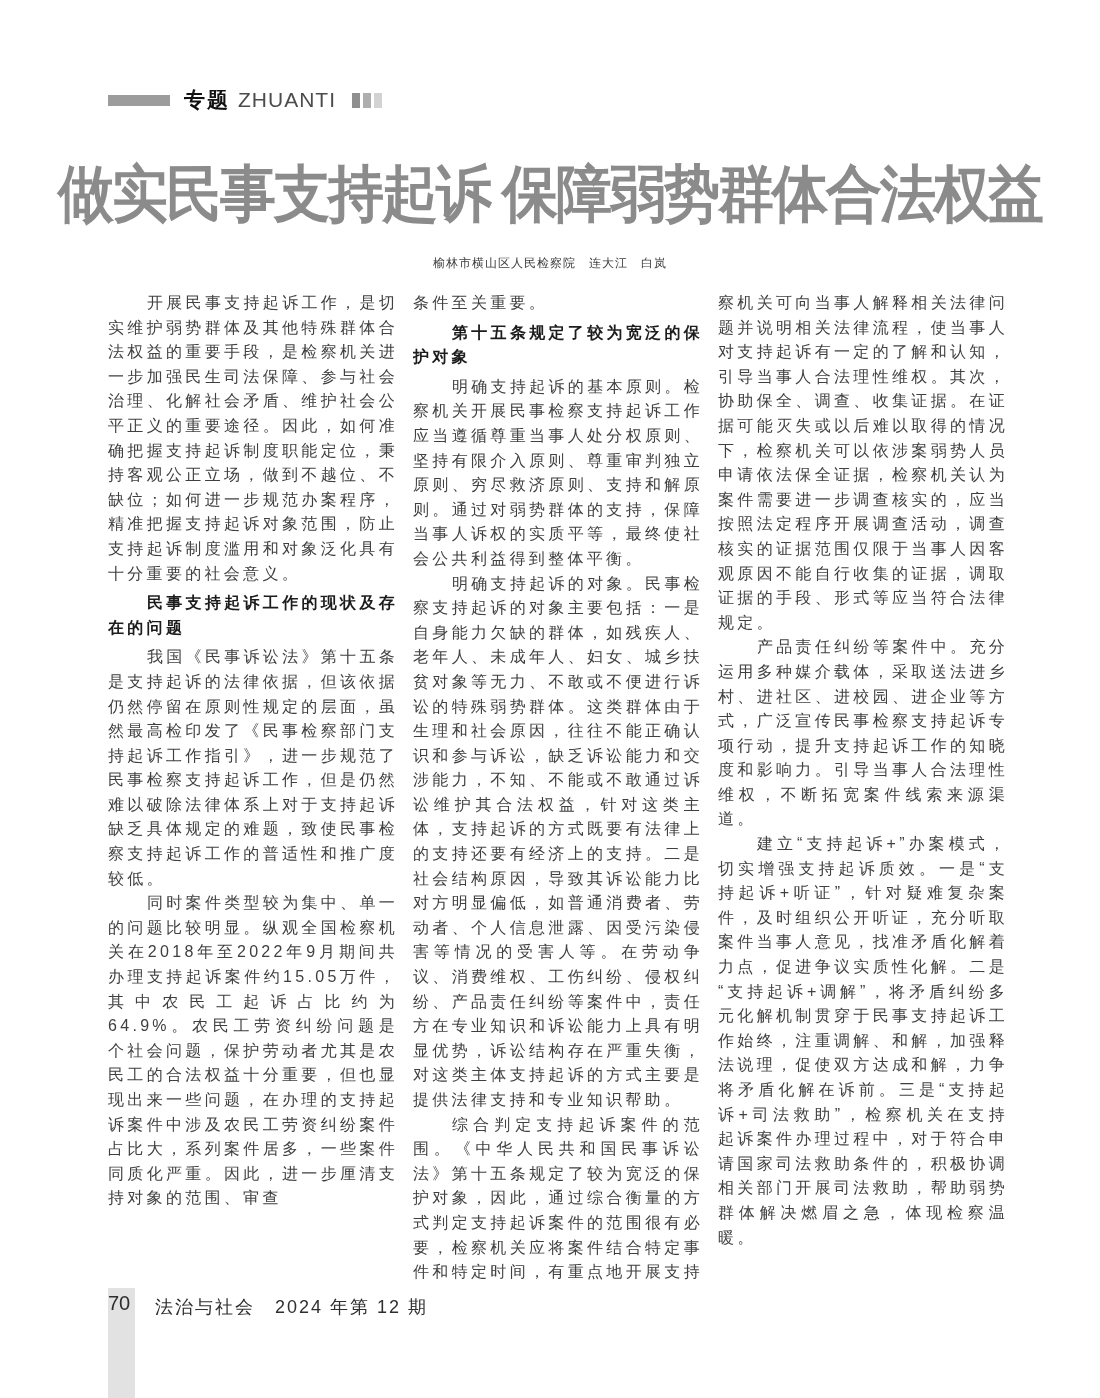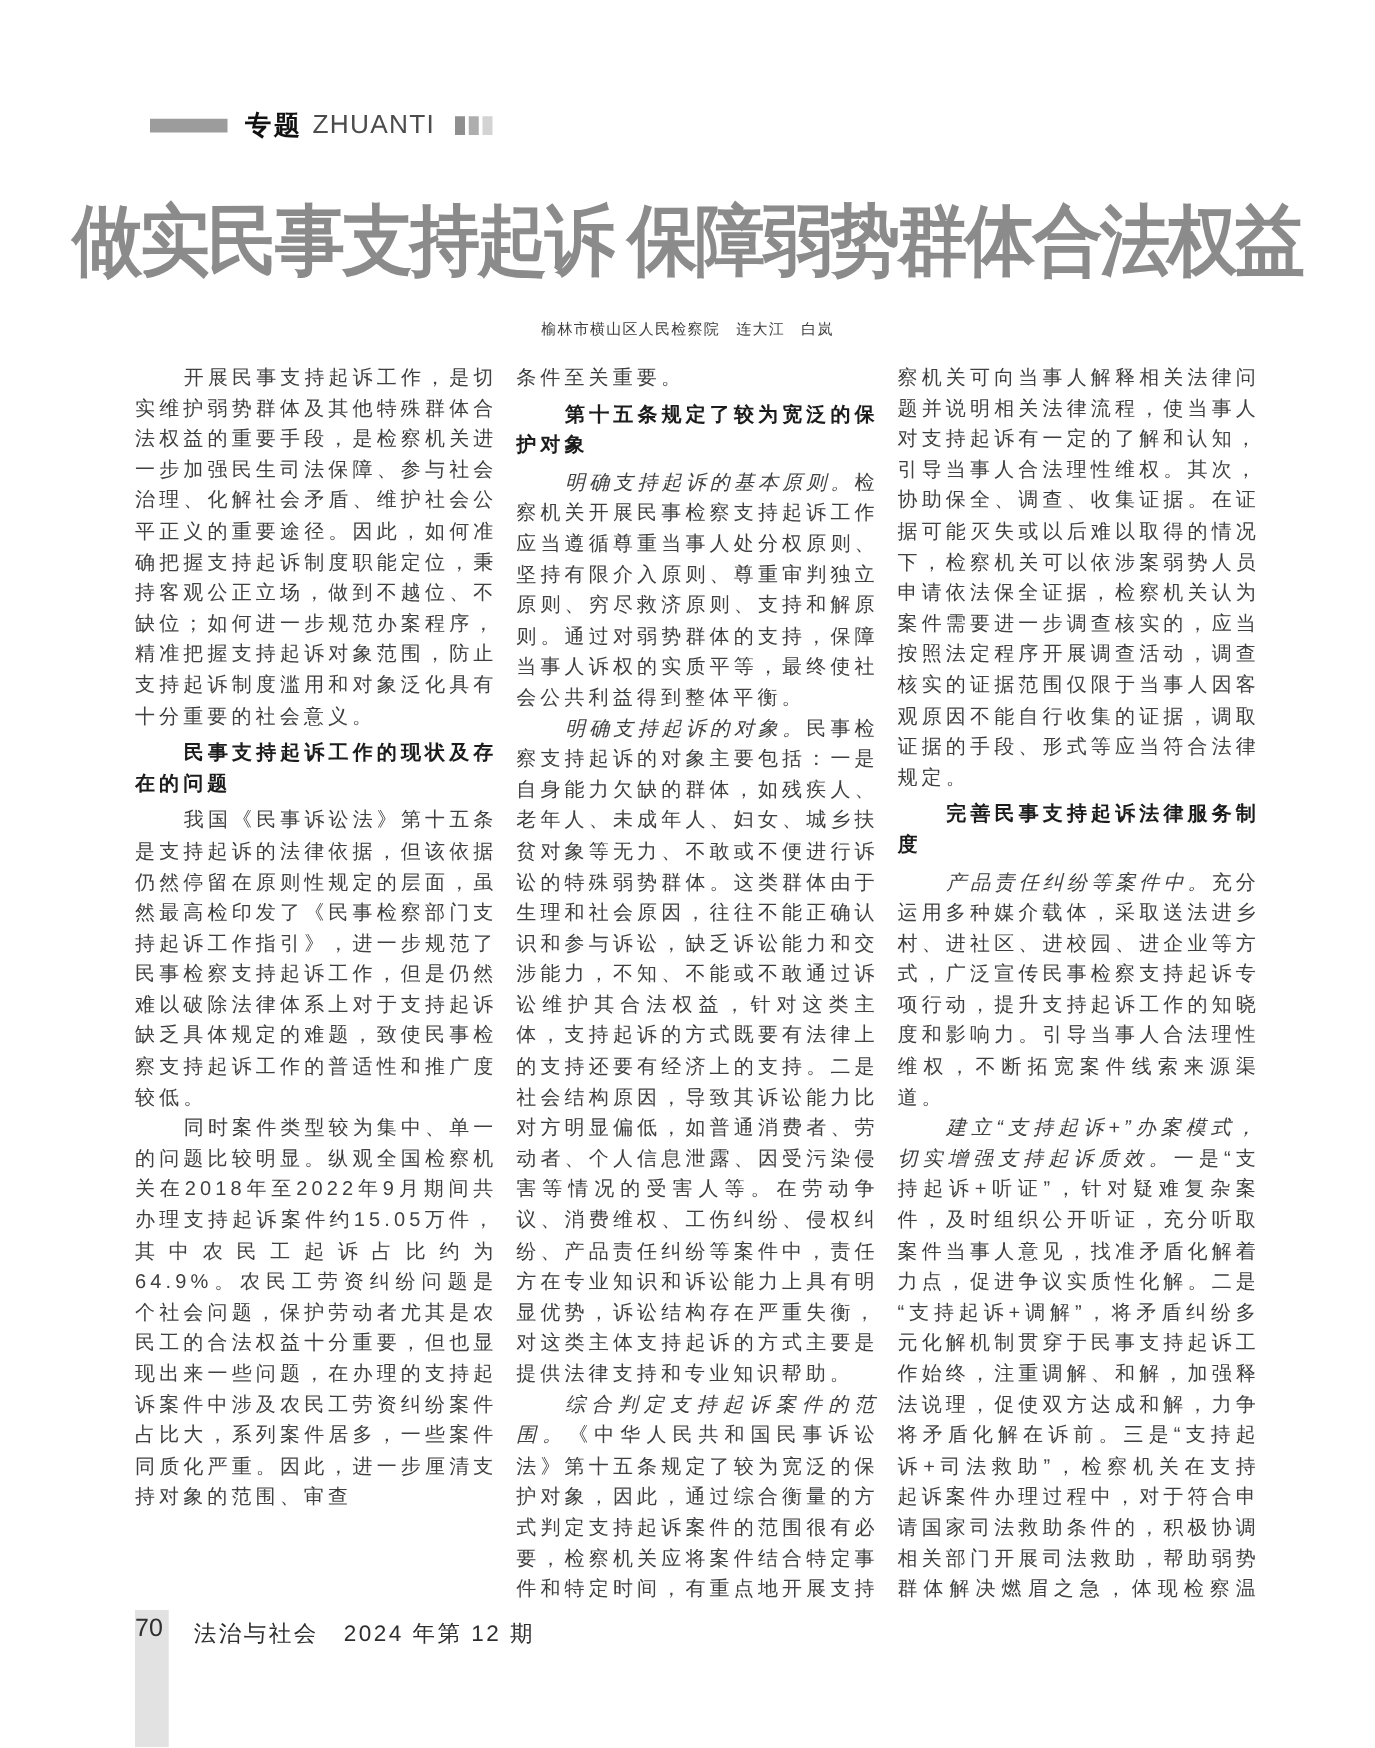--- a/index.html
+++ b/index.html
@@ -5,21 +5,21 @@
   html,body{margin:0;padding:0;background:#fff;}
   .page{
     position:relative;
     width:1100px;height:1398px;
     background:#ffffff;
     overflow:hidden;
     font-family:"Liberation Sans", sans-serif;
   }
   
   .header{
-    position:absolute;left:120px;top:86px;
+    position:absolute;left:108px;top:86px;
     display:flex;align-items:center;
   }
   .header-bar{width:62px;height:11px;background:#9c9c9c;margin-right:14px;}
   .topic-cn{font-size:21px;font-weight:700;color:#111;letter-spacing:2px;}
   .topic-en{font-size:21px;color:#4c4c4c;margin-left:8px;letter-spacing:1px;}
   .decor-bars{display:flex;margin-left:16px;align-items:center;}
   .decor-bars span{width:8px;height:15px;margin-right:3px;display:inline-block;}
   .decor-b1{background:#8f8f8f;}
   .decor-b2{background:#aeaeae;}
   .decor-b3{background:#d3d3d3;}
@@ -54,21 +54,21 @@
     letter-spacing:3.3px;
     color:#404040;
     text-align:justify;
   }
   .col p.indent{text-indent:39px;}
   .col p.heading{
     font-weight:700;color:#1c1c1c;
     text-indent:39px;
     margin:5px 0 5px 0;
   }
-  .lead{font-style:italic;}
+  .lead{}
   
   .footer-strip{
     position:absolute;left:108px;top:1288px;
     width:27px;height:110px;
     background:#e2e2e2;
   }
   .page-number{
     position:absolute;left:108px;top:1292px;width:27px;
     font-size:20px;color:#2e2e2e;
   }
@@ -106,21 +106,20 @@
       </div>
       <div class="col">
         <p class="noindent">条件至关重要。</p>
         <p class="heading">第十五条规定了较为宽泛的保护对象</p>
         <p class="indent"><span class="lead">明确支持起诉的基本原则。</span>检察机关开展民事检察支持起诉工作应当遵循尊重当事人处分权原则、坚持有限介入原则、尊重审判独立原则、穷尽救济原则、支持和解原则。通过对弱势群体的支持，保障当事人诉权的实质平等，最终使社会公共利益得到整体平衡。</p>
         <p class="indent"><span class="lead">明确支持起诉的对象。</span>民事检察支持起诉的对象主要包括：一是自身能力欠缺的群体，如残疾人、老年人、未成年人、妇女、城乡扶贫对象等无力、不敢或不便进行诉讼的特殊弱势群体。这类群体由于生理和社会原因，往往不能正确认识和参与诉讼，缺乏诉讼能力和交涉能力，不知、不能或不敢通过诉讼维护其合法权益，针对这类主体，支持起诉的方式既要有法律上的支持还要有经济上的支持。二是社会结构原因，导致其诉讼能力比对方明显偏低，如普通消费者、劳动者、个人信息泄露、因受污染侵害等情况的受害人等。在劳动争议、消费维权、工伤纠纷、侵权纠纷、产品责任纠纷等案件中，责任方在专业知识和诉讼能力上具有明显优势，诉讼结构存在严重失衡，对这类主体支持起诉的方式主要是提供法律支持和专业知识帮助。</p>
         <p class="indent"><span class="lead">综合判定支持起诉案件的范围。</span>《中华人民共和国民事诉讼法》第十五条规定了较为宽泛的保护对象，因此，通过综合衡量的方式判定支持起诉案件的范围很有必要，检察机关应将案件结合特定事件和特定时间，有重点地开展支持起诉工作，聚焦于不知、不能、不便、不敢诉和诉讼能力较弱的特殊群体，这样才能更好地满足人民群众对公平正义的需要，更好地实现支持起诉制度价值。</p>
       </div>
       <div class="col">
         <p class="noindent">察机关可向当事人解释相关法律问题并说明相关法律流程，使当事人对支持起诉有一定的了解和认知，引导当事人合法理性维权。其次，协助保全、调查、收集证据。在证据可能灭失或以后难以取得的情况下，检察机关可以依涉案弱势人员申请依法保全证据，检察机关认为案件需要进一步调查核实的，应当按照法定程序开展调查活动，调查核实的证据范围仅限于当事人因客观原因不能自行收集的证据，调取证据的手段、形式等应当符合法律规定。</p>
-        <p class="heading">完善民事支持起诉法律服务制度</p>
         <p class="indent"><span class="lead">产品责任纠纷等案件中。</span>充分运用多种媒介载体，采取送法进乡村、进社区、进校园、进企业等方式，广泛宣传民事检察支持起诉专项行动，提升支持起诉工作的知晓度和影响力。引导当事人合法理性维权，不断拓宽案件线索来源渠道。</p>
         <p class="indent"><span class="lead">建立“支持起诉+”办案模式，切实增强支持起诉质效。</span>一是“支持起诉+听证”，针对疑难复杂案件，及时组织公开听证，充分听取案件当事人意见，找准矛盾化解着力点，促进争议实质性化解。二是“支持起诉+调解”，将矛盾纠纷多元化解机制贯穿于民事支持起诉工作始终，注重调解、和解，加强释法说理，促使双方达成和解，力争将矛盾化解在诉前。三是“支持起诉+司法救助”，检察机关在支持起诉案件办理过程中，对于符合申请国家司法救助条件的，积极协调相关部门开展司法救助，帮助弱势群体解决燃眉之急，体现检察温暖。</p>
       </div>
     </div>
 
   <div class="footer-strip"></div>
   <div class="page-number">70</div>
   <div class="journal-name">法治与社会　2024 年第 12 期</div>
 
 </div>

